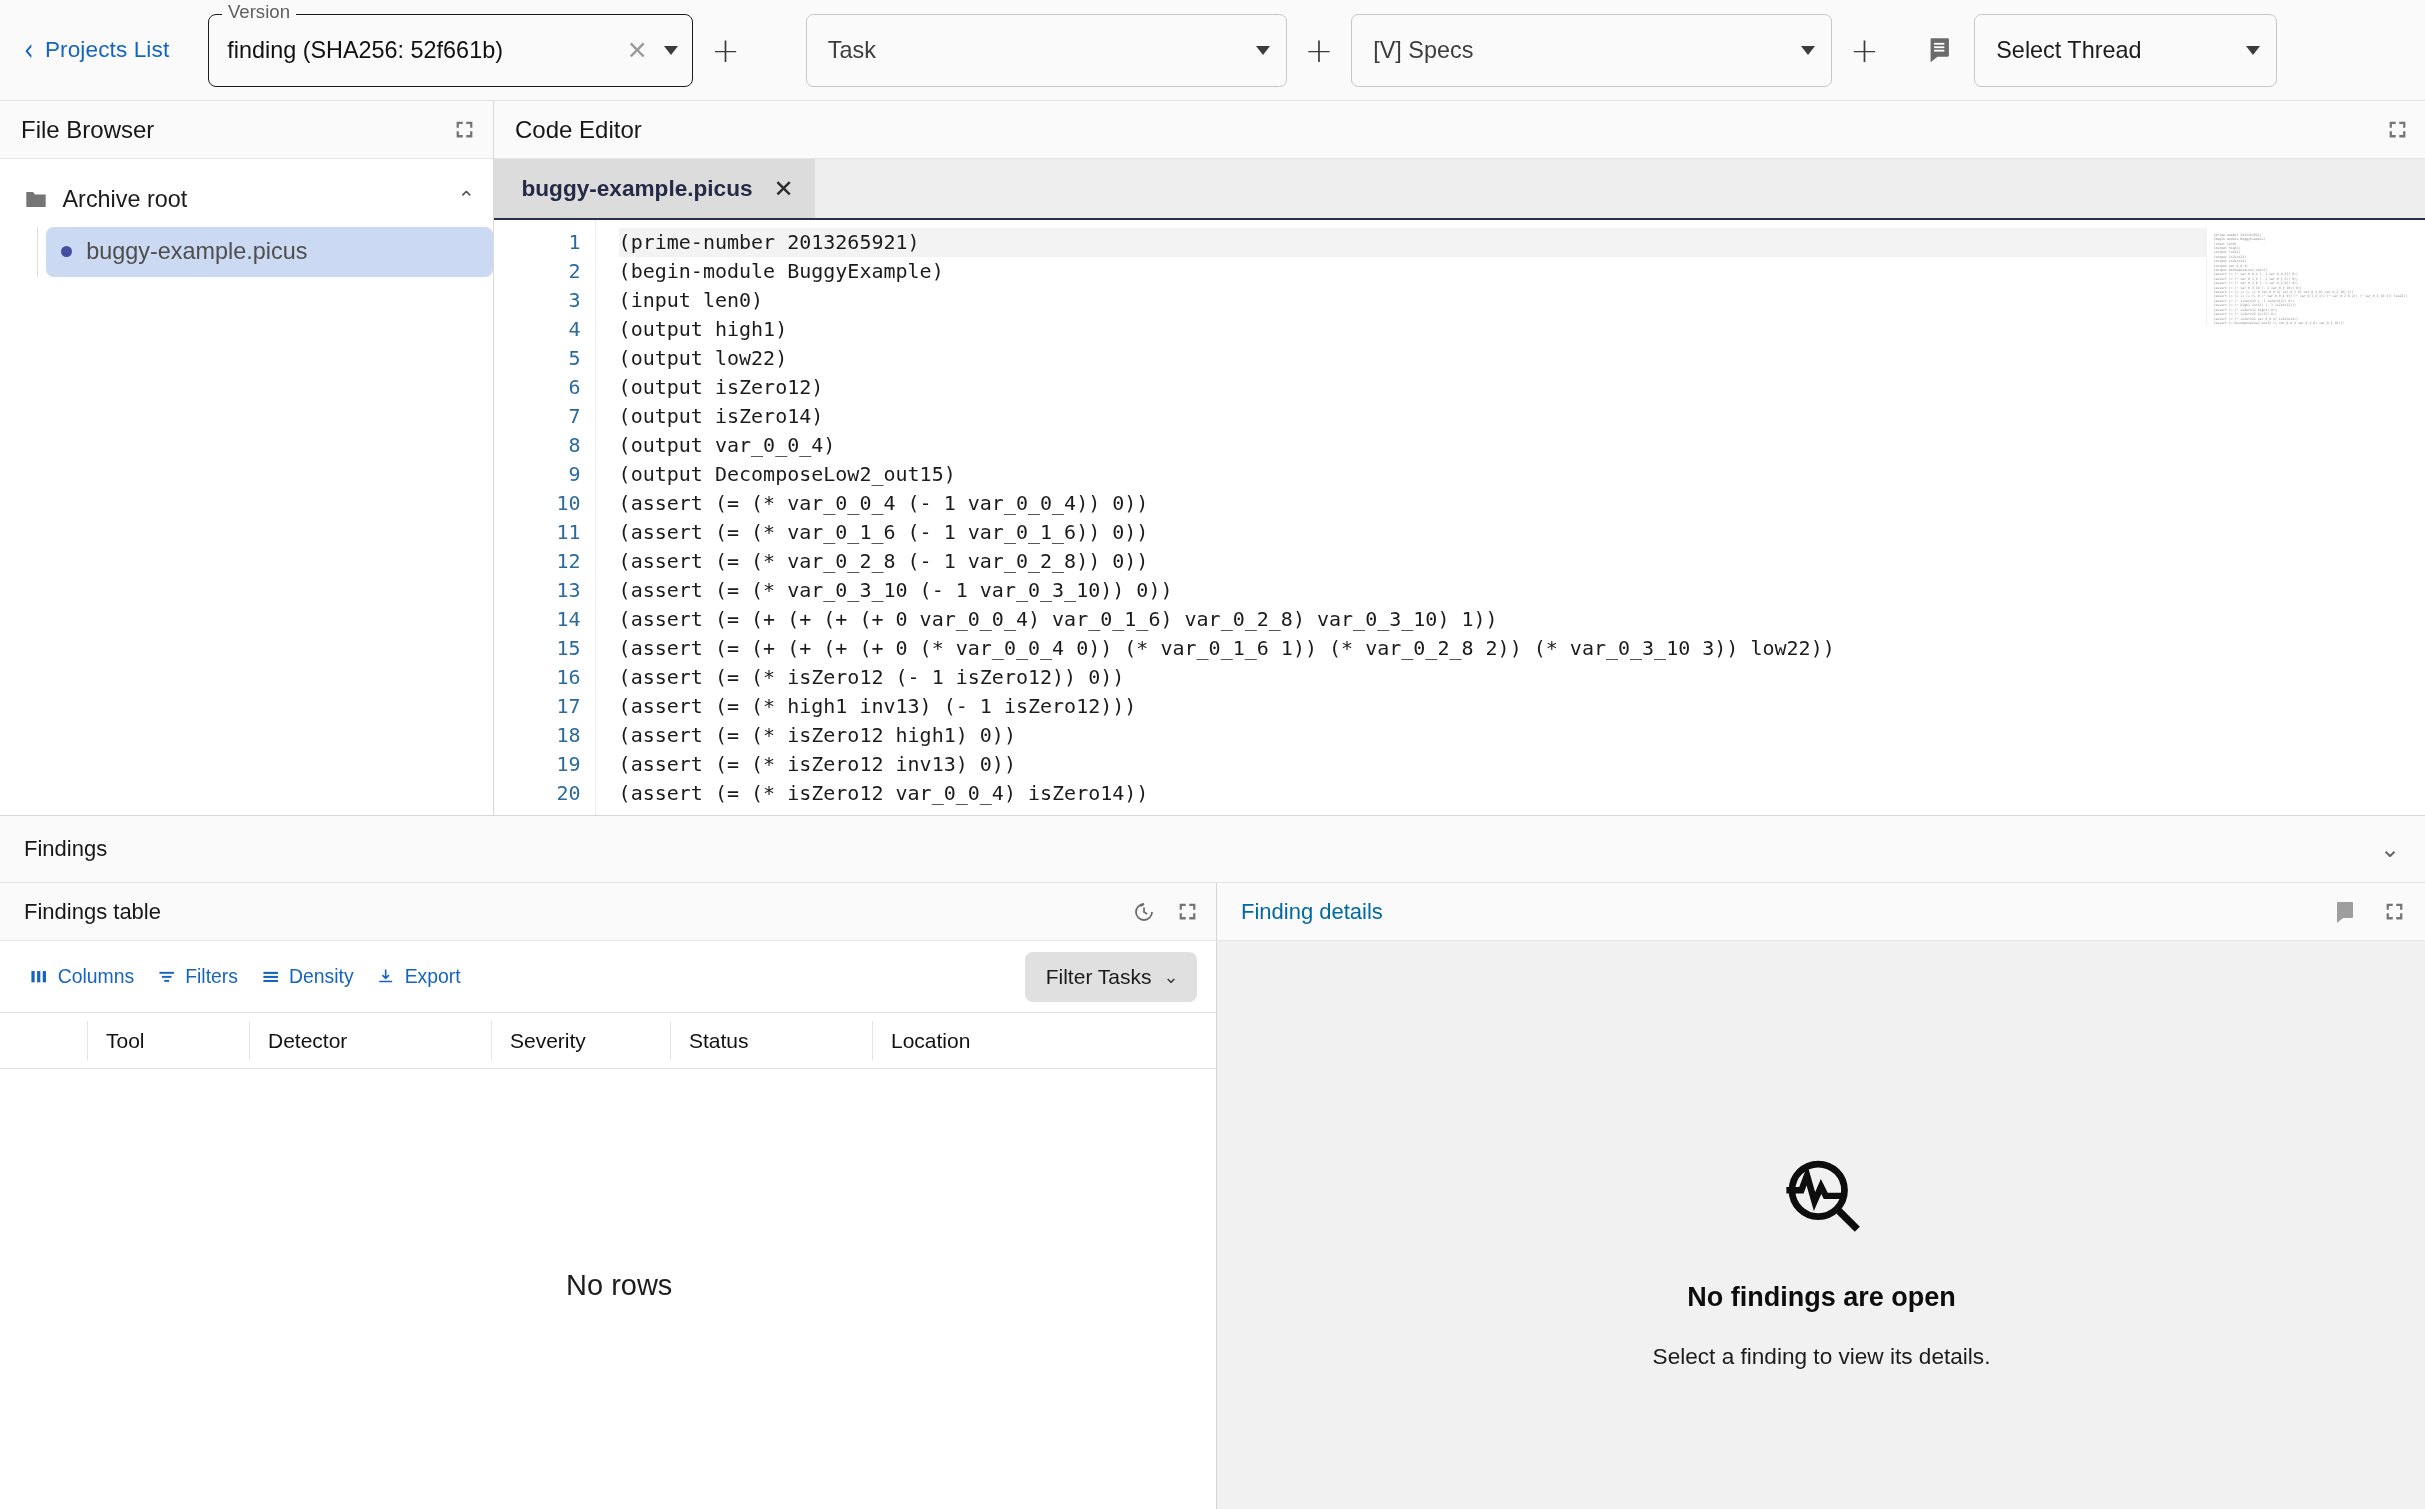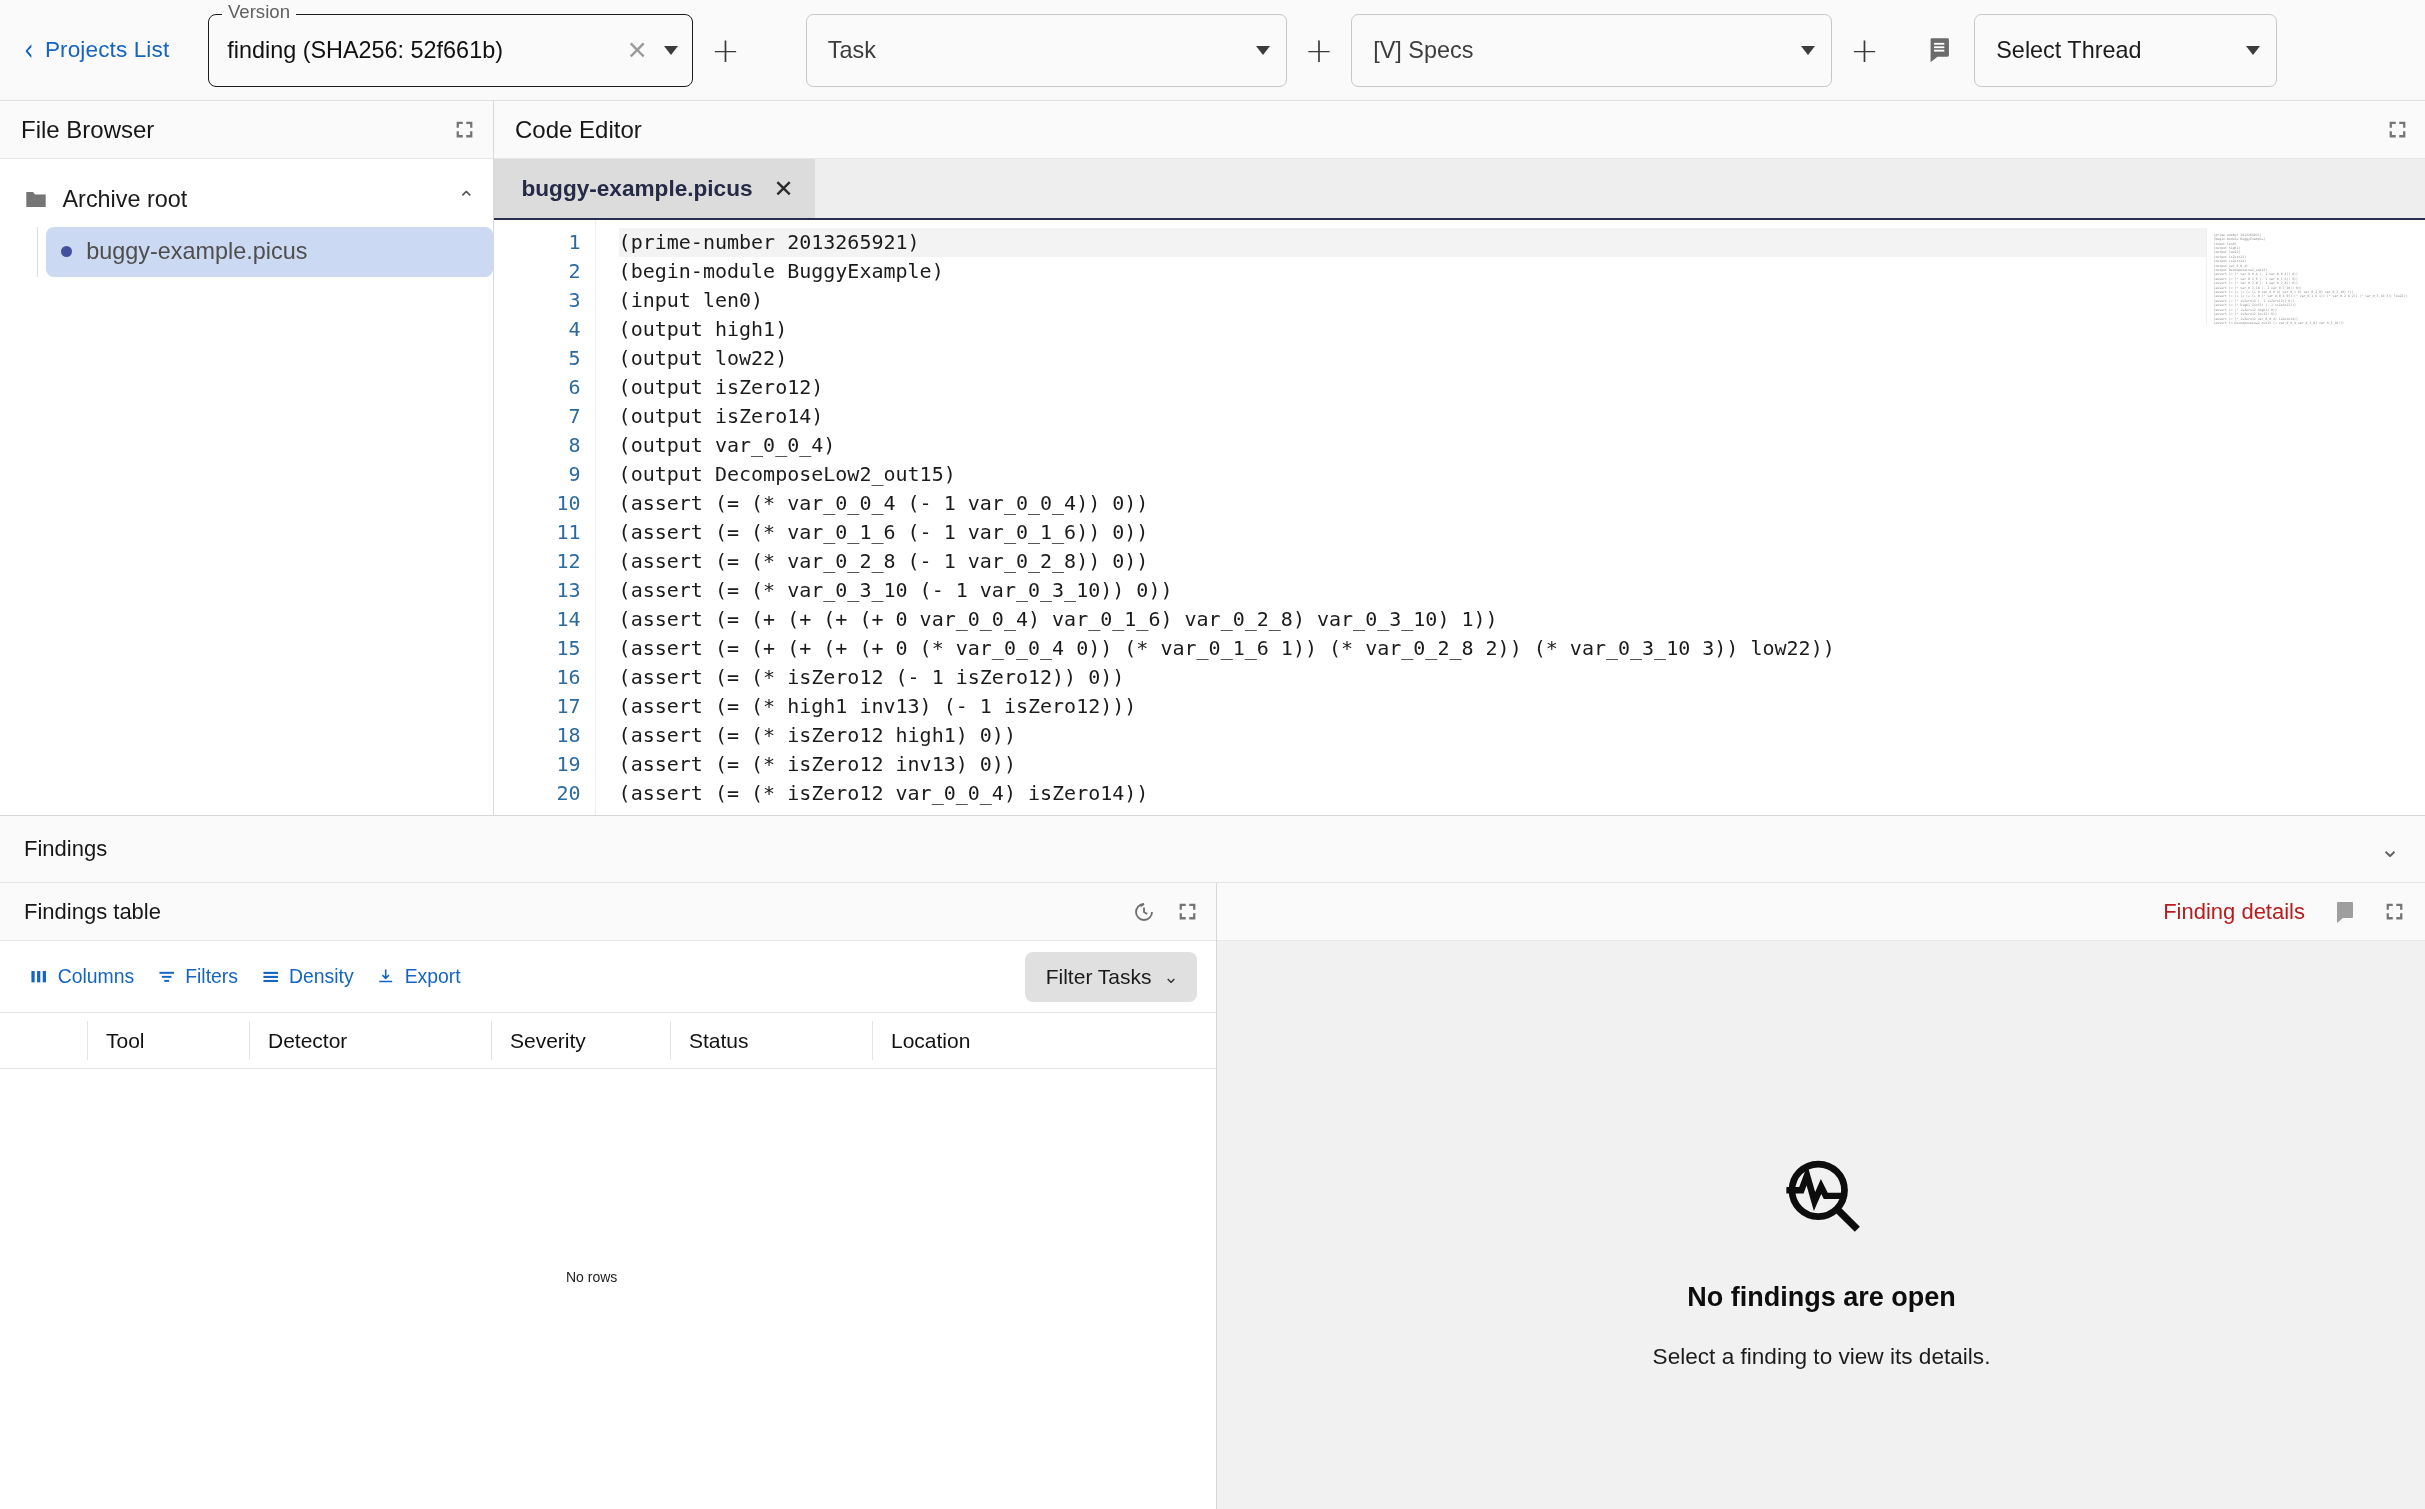--- a/index.html
+++ b/index.html
@@ -276,33 +276,33 @@
     height: 39px; display: flex; align-items: center;
   }
   .gh-lead { width: 87px; border-left: none; }
   .gh-tool { width: 162px; }
   .gh-detector { width: 242px; }
   .gh-severity { width: 179px; }
   .gh-status { width: 202px; }
   .gh-location { width: 307px; }
 
   .grid-body { flex: 1; display: flex; align-items: flex-start; justify-content: flex-start; background: #fff; position: relative; }
-  .norows { position: absolute; top: 200px; left: 566px; font-size: 14px; color: #1d1d1d; }
+  .norows { position: absolute; top: 200px; left: 566px; font-size: 29px; color: #1d1d1d; }
 
   
   .detailpane { flex: 1; display: flex; flex-direction: column; background: #f1f1f1; min-width: 0; }
   .detail-head {
     height: 58px;
     background: #fafafa;
     border-bottom: 0.8px solid #e8e8e8;
     display: flex; align-items: center;
     padding: 0 21px 0 24px;
     gap: 27.5px;
   }
-  .detail-head .t { flex: 1; font-size: 22px; color: #b91c1c; text-align: right; }
+  .detail-head .t { flex: 1; font-size: 22px; color: #0369a1; }
   .detail-body {
     flex: 1; display: flex; flex-direction: column;
     align-items: center; padding-top: 208px;
   }
   .empty-title { font-size: 27px; font-weight: bold; color: #0d0d0d; margin-top: 40px; }
   .empty-sub { font-size: 22.6px; color: #1c1c1c; margin-top: 31px; }
 </style>
 </head>
 <body>
 

